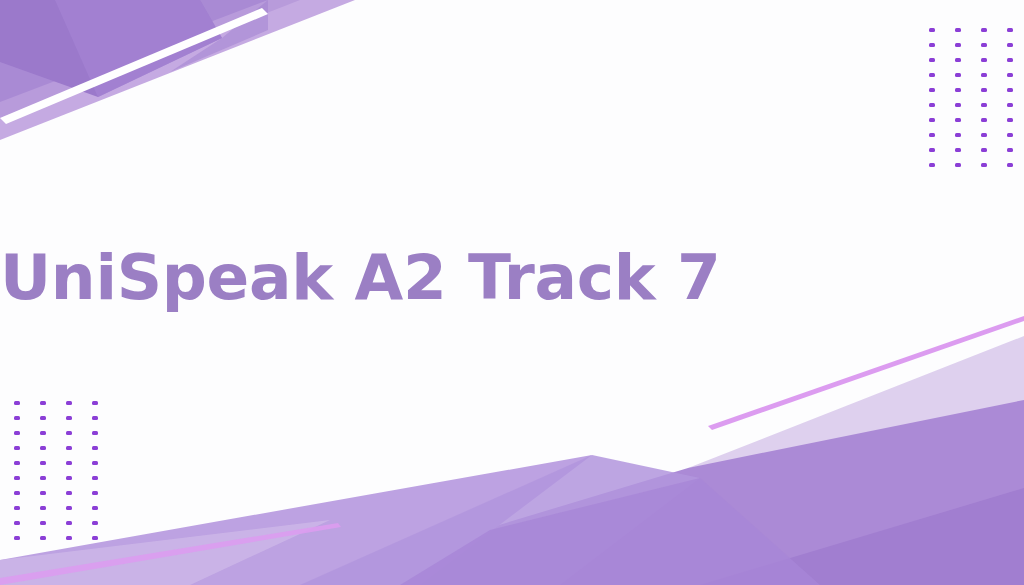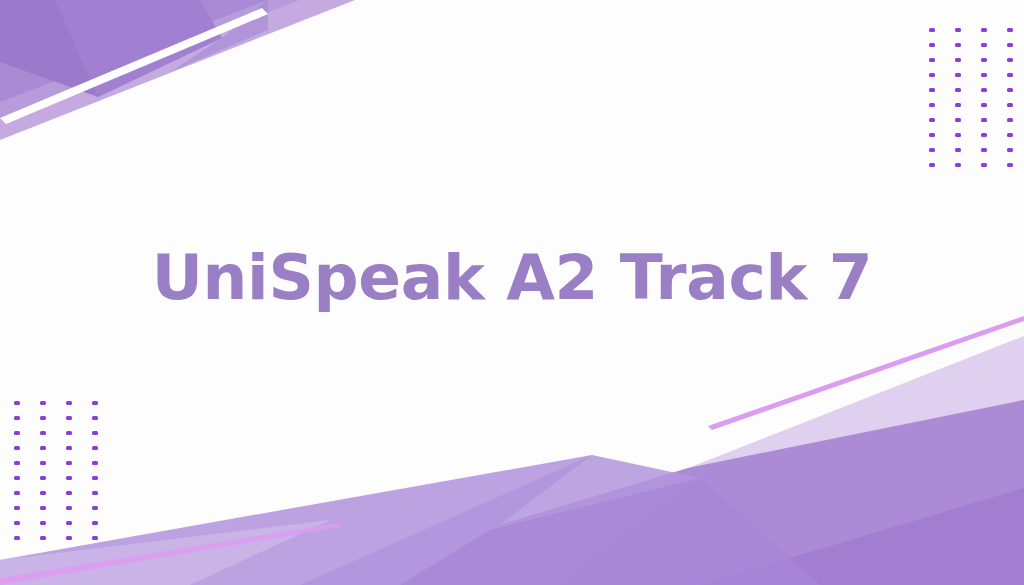--- a/index.html
+++ b/index.html
@@ -49,21 +49,21 @@
     width: 6px;
     height: 4px;
     border-radius: 1.5px;
     background: #8b3ed6;
   }
   #title-block {
     position: absolute;
     top: 244px;
     left: 0;
     width: 1024px;
-    text-align: center;
+    text-align: left;
   }
   #slide-title {
     margin: 0;
     font-family: "DejaVu Sans", sans-serif;
     font-size: 63px;
     font-weight: bold;
     letter-spacing: -0.3px;
     line-height: 1.08;
     color: #9b7fc4;
     white-space: nowrap;

